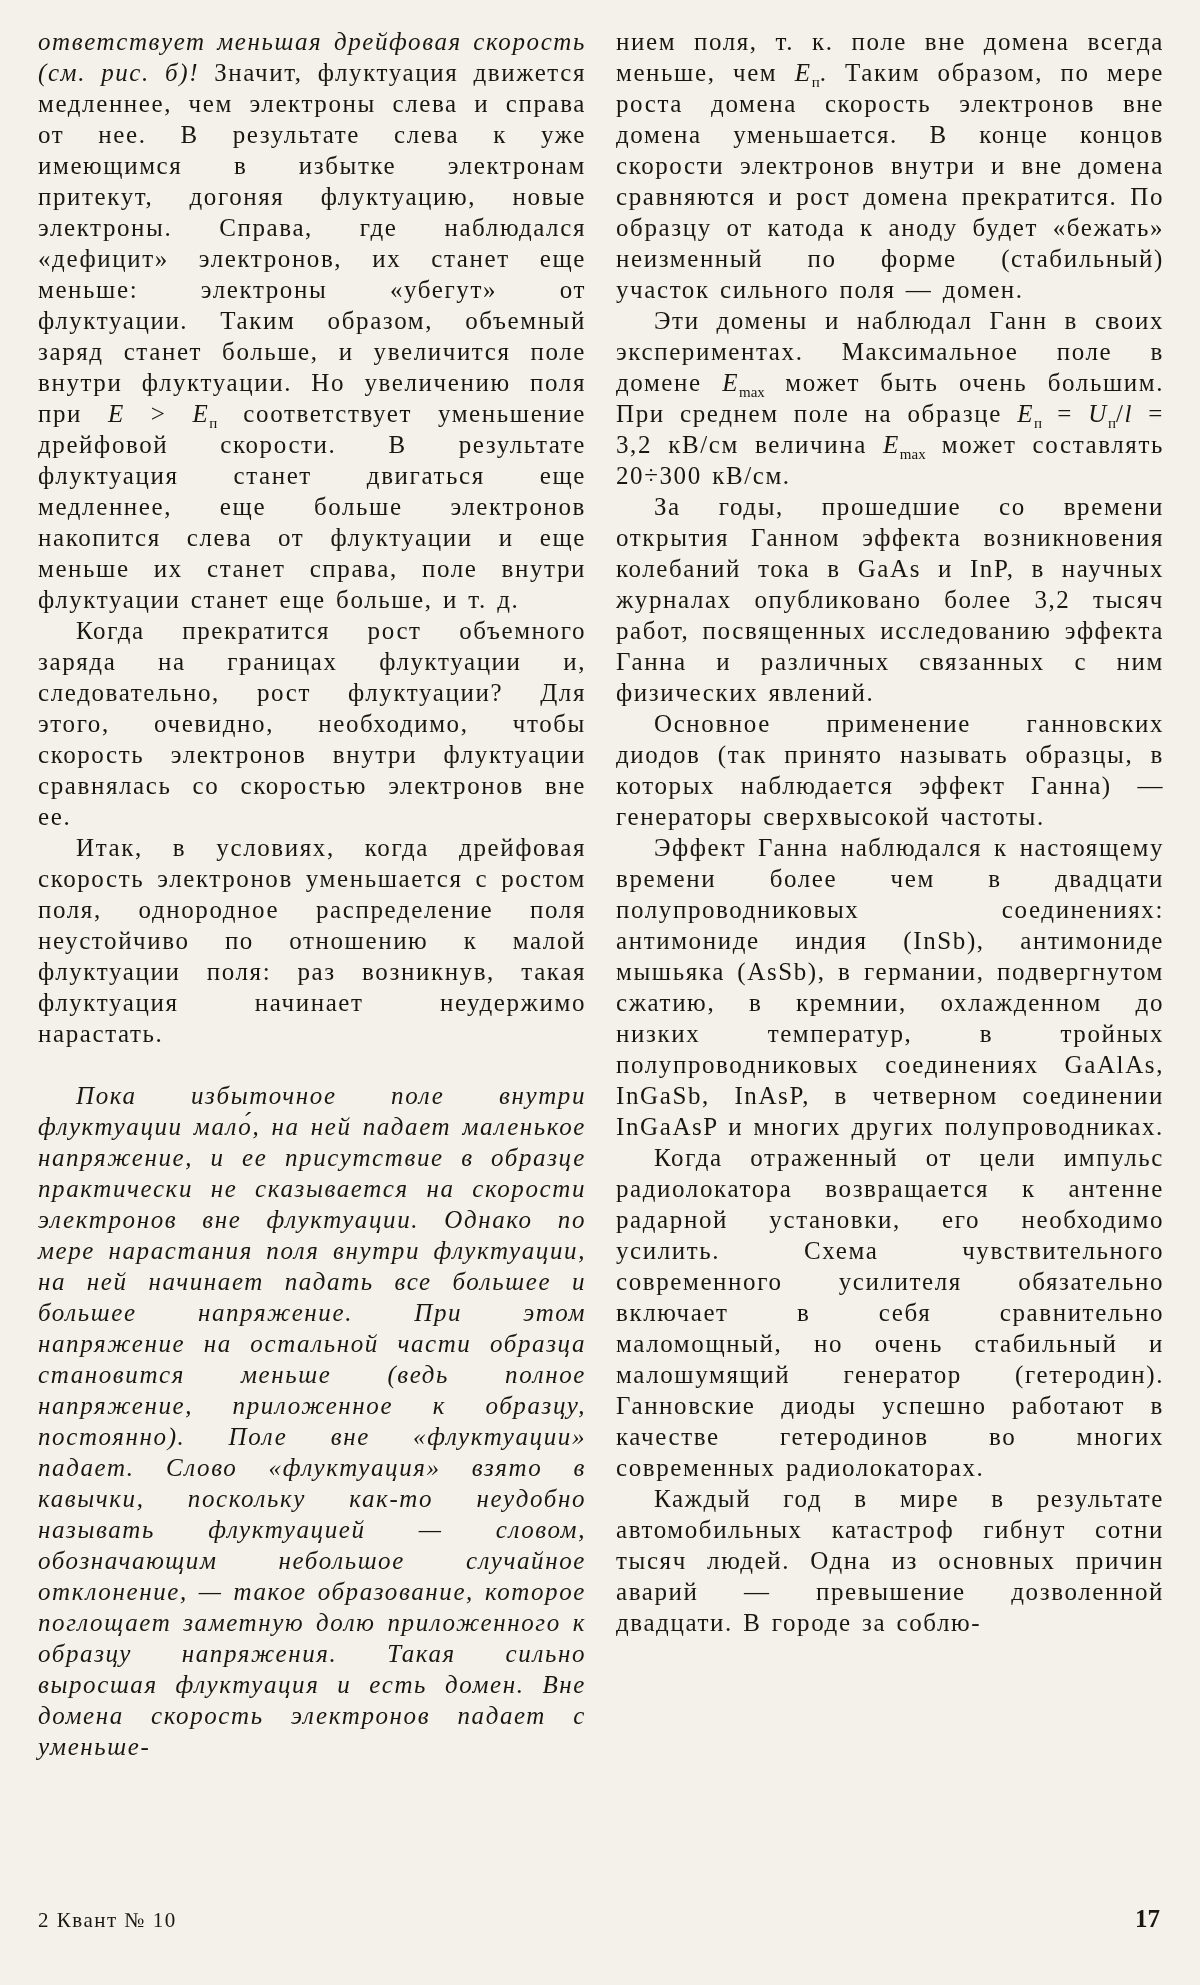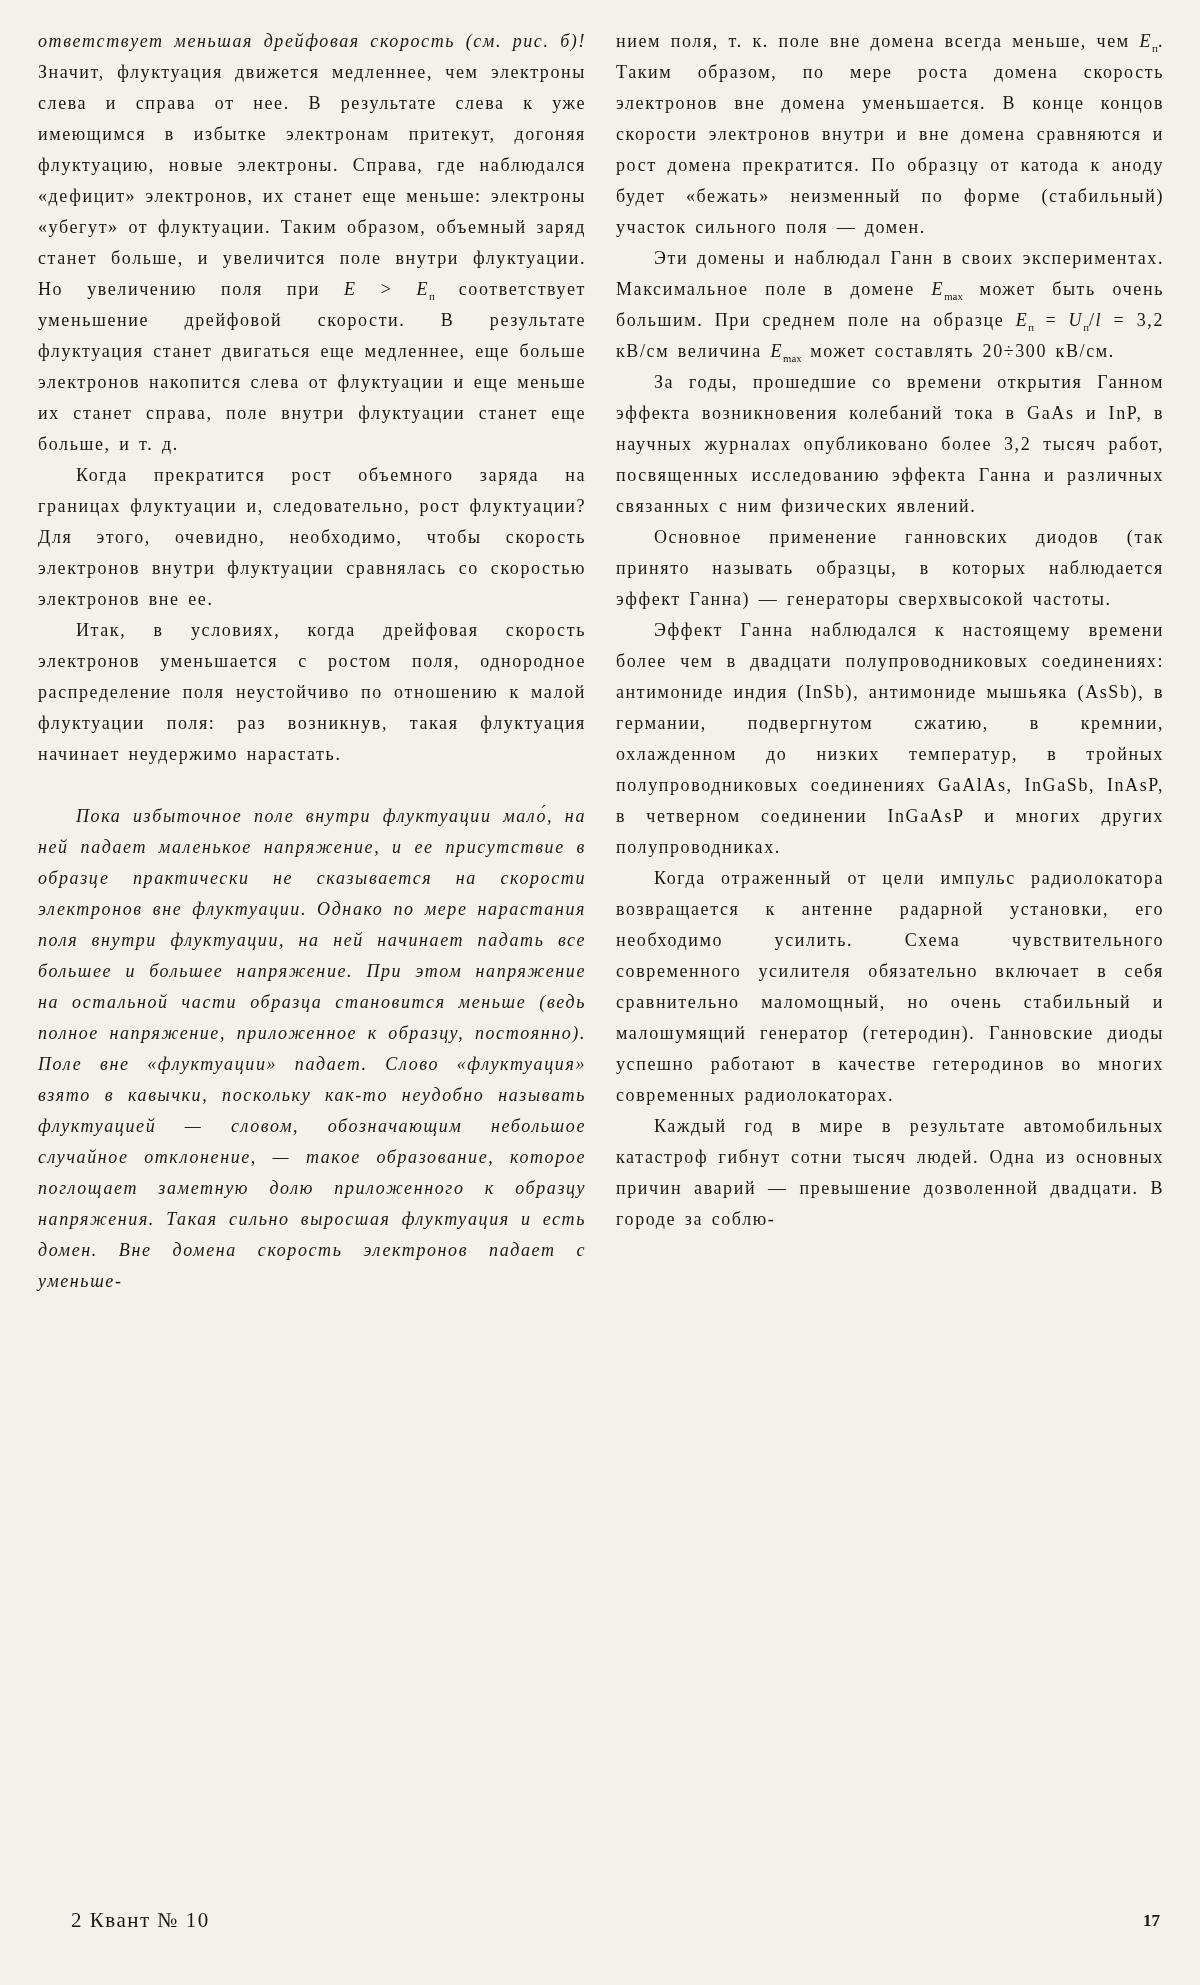--- a/index.html
+++ b/index.html
@@ -20,21 +20,21 @@
     width: 1200px;
     height: 1985px;
     padding: 26px 36px 120px 38px;
   }
   .columns {
     display: flex;
     gap: 30px;
   }
   .column {
     width: 548px;
-    font-size: 18px;
+    font-size: 25px;
     line-height: 31px;
     text-align: justify;
     letter-spacing: 1.6px;
     word-spacing: 2.5px;
     overflow-wrap: break-word;
   }
   .column p {
     margin: 0;
   }
   .column p.indent {
@@ -52,29 +52,28 @@
     line-height: 0;
     letter-spacing: 0;
   }
   .footer {
     position: absolute;
     left: 38px;
     right: 40px;
     bottom: 52px;
     display: flex;
     justify-content: space-between;
-    align-items: center;
-    margin-left: 33px;
+    align-items: flex-end;
   }
   .footer-left {
     font-size: 21px;
     letter-spacing: 1.5px;
   }
   .footer-right {
-    font-size: 17px;
+    font-size: 25px;
     font-weight: bold;
   }
 </style>
 </head>
 <body>
 
 <div class="page">
   <div class="columns">
     <div class="column">
         <p><span class="it">ответствует меньшая дрейфовая скорость (см. рис. б)! </span><span>Значит, флуктуация движется медленнее, чем электроны слева и справа от нее. В результате слева к уже имеющимся в избытке электронам притекут, догоняя флуктуацию, новые электроны. Справа, где наблюдался «дефицит» электронов, их станет еще меньше: электроны «убегут» от флуктуации. Таким образом, объемный заряд станет больше, и увеличится поле внутри флуктуации. Но увеличению поля при </span><span class="it">E</span><span> &gt; </span><span class="it">E</span><sub>п</sub><span> соответствует уменьшение дрейфовой скорости. В результате флуктуация станет двигаться еще медленнее, еще больше электронов накопится слева от флуктуации и еще меньше их станет справа, поле внутри флуктуации станет еще больше, и т. д.</span></p>

